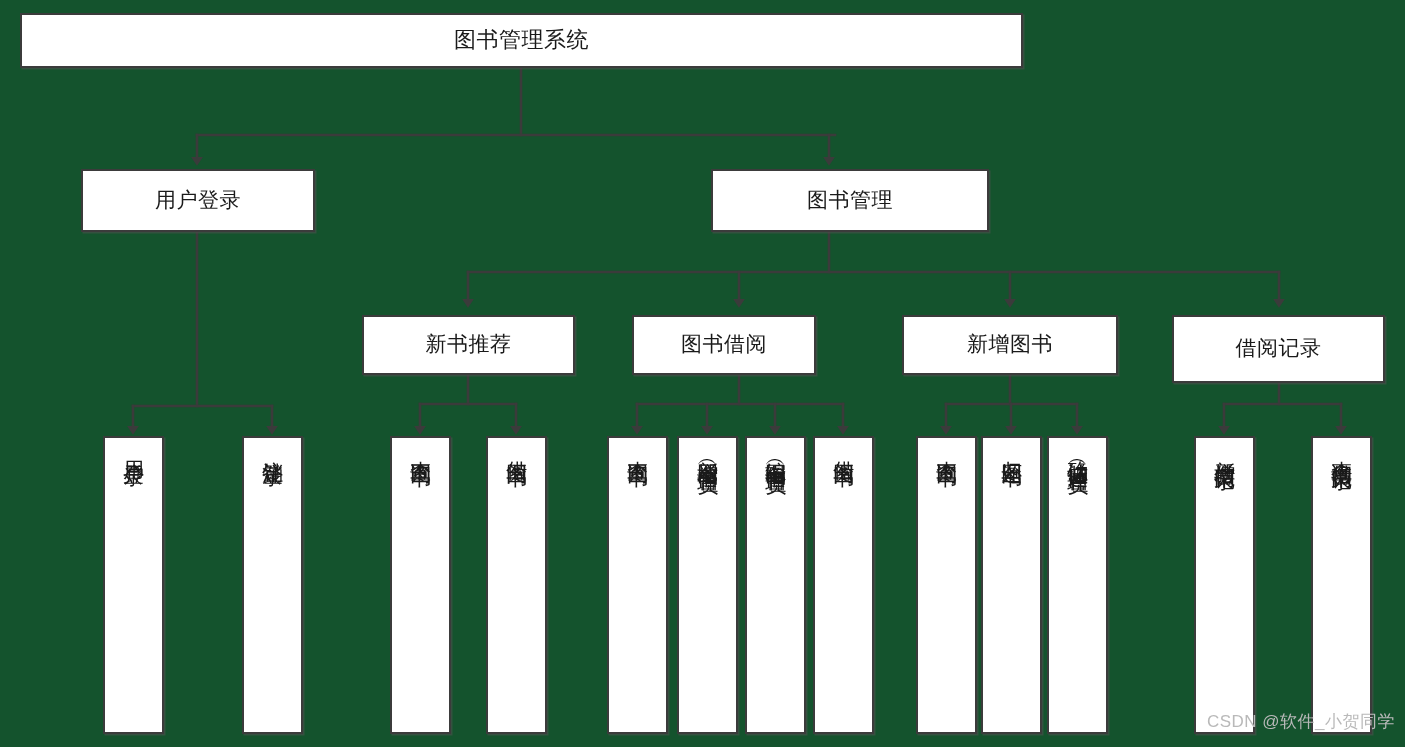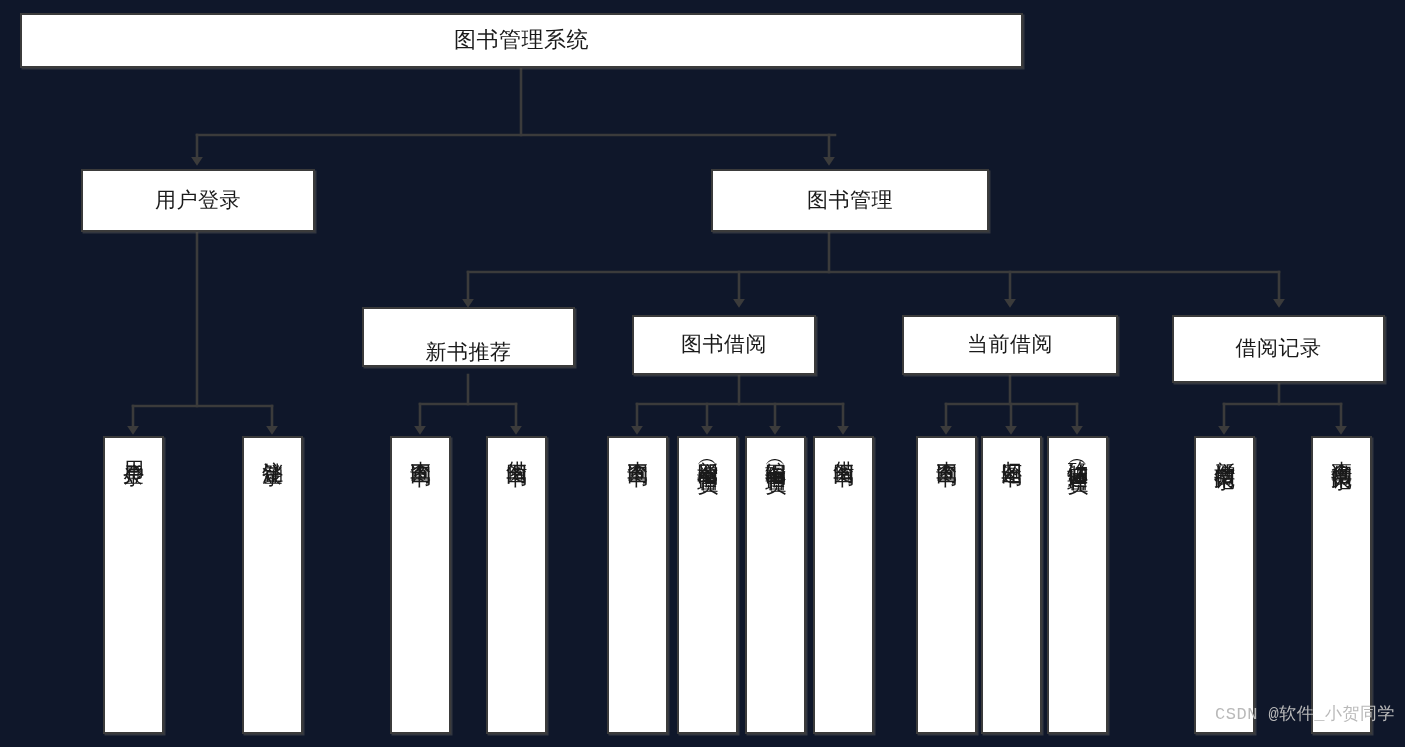--- a/index.html
+++ b/index.html
@@ -8,21 +8,21 @@
     padding: 0;
     background: #ffffff;
   }
   body {
     font-family: "DejaVu Sans", "Liberation Sans", sans-serif;
   }
   #canvas {
     position: relative;
     width: 1405px;
     height: 747px;
-    background: #0f172a;
+    background: #14532d;
     overflow: hidden;
   }
   svg#edges {
     position: absolute;
     left: 0;
     top: 0;
     width: 1405px;
     height: 747px;
     pointer-events: none;
   }
@@ -62,27 +62,27 @@
     writing-mode: vertical-rl;
     text-orientation: upright;
     font-size: 21px;
     line-height: 1.06;
     letter-spacing: 2px;
     white-space: nowrap;
   }
   .watermark {
     position: absolute;
     right: 10px;
-    bottom: 22px;
+    bottom: 14px;
     font-size: 17px;
     color: #b9b9b9;
     letter-spacing: 0.5px;
     z-index: 3;
     white-space: nowrap;
-    font-family: Liberation Mono, monospace;
+    font-family: Liberation Sans, sans-serif;
   }
 </style>
 </head>
 <body>
 
 <div id="canvas">
 
   <svg id="edges" viewBox="0 0 1405 747" xmlns="http://www.w3.org/2000/svg">
     <defs>
       <marker id="arrow" markerWidth="10" markerHeight="12" refX="1.2" refY="6" orient="auto" markerUnits="userSpaceOnUse">
@@ -137,28 +137,28 @@
     <span class="label">图书管理系统</span>
   </div>
 
   <div class="node h" style="left:81px; top:169px; width:234px; height:63px;">
     <span class="label">用户登录</span>
   </div>
   <div class="node h" style="left:711px; top:169px; width:278px; height:63px;">
     <span class="label">图书管理</span>
   </div>
 
-  <div class="node h" style="left:362px; top:307px; width:213px; height:60px;align-items:flex-end;">
+  <div class="node h" style="left:362px; top:315px; width:213px; height:60px;">
     <span class="label">新书推荐</span>
   </div>
   <div class="node h" style="left:632px; top:315px; width:184px; height:60px;">
     <span class="label">图书借阅</span>
   </div>
   <div class="node h" style="left:902px; top:315px; width:216px; height:60px;">
-    <span class="label">当前借阅</span>
+    <span class="label">新增图书</span>
   </div>
   <div class="node h" style="left:1172px; top:315px; width:213px; height:68px;">
     <span class="label">借阅记录</span>
   </div>
 
   <div class="node v" style="left:103px; top:436px; width:61px; height:298px;">
     <span class="label">用户登录</span>
   </div>
   <div class="node v" style="left:242px; top:436px; width:61px; height:298px;">
     <span class="label">注销登录</span>

